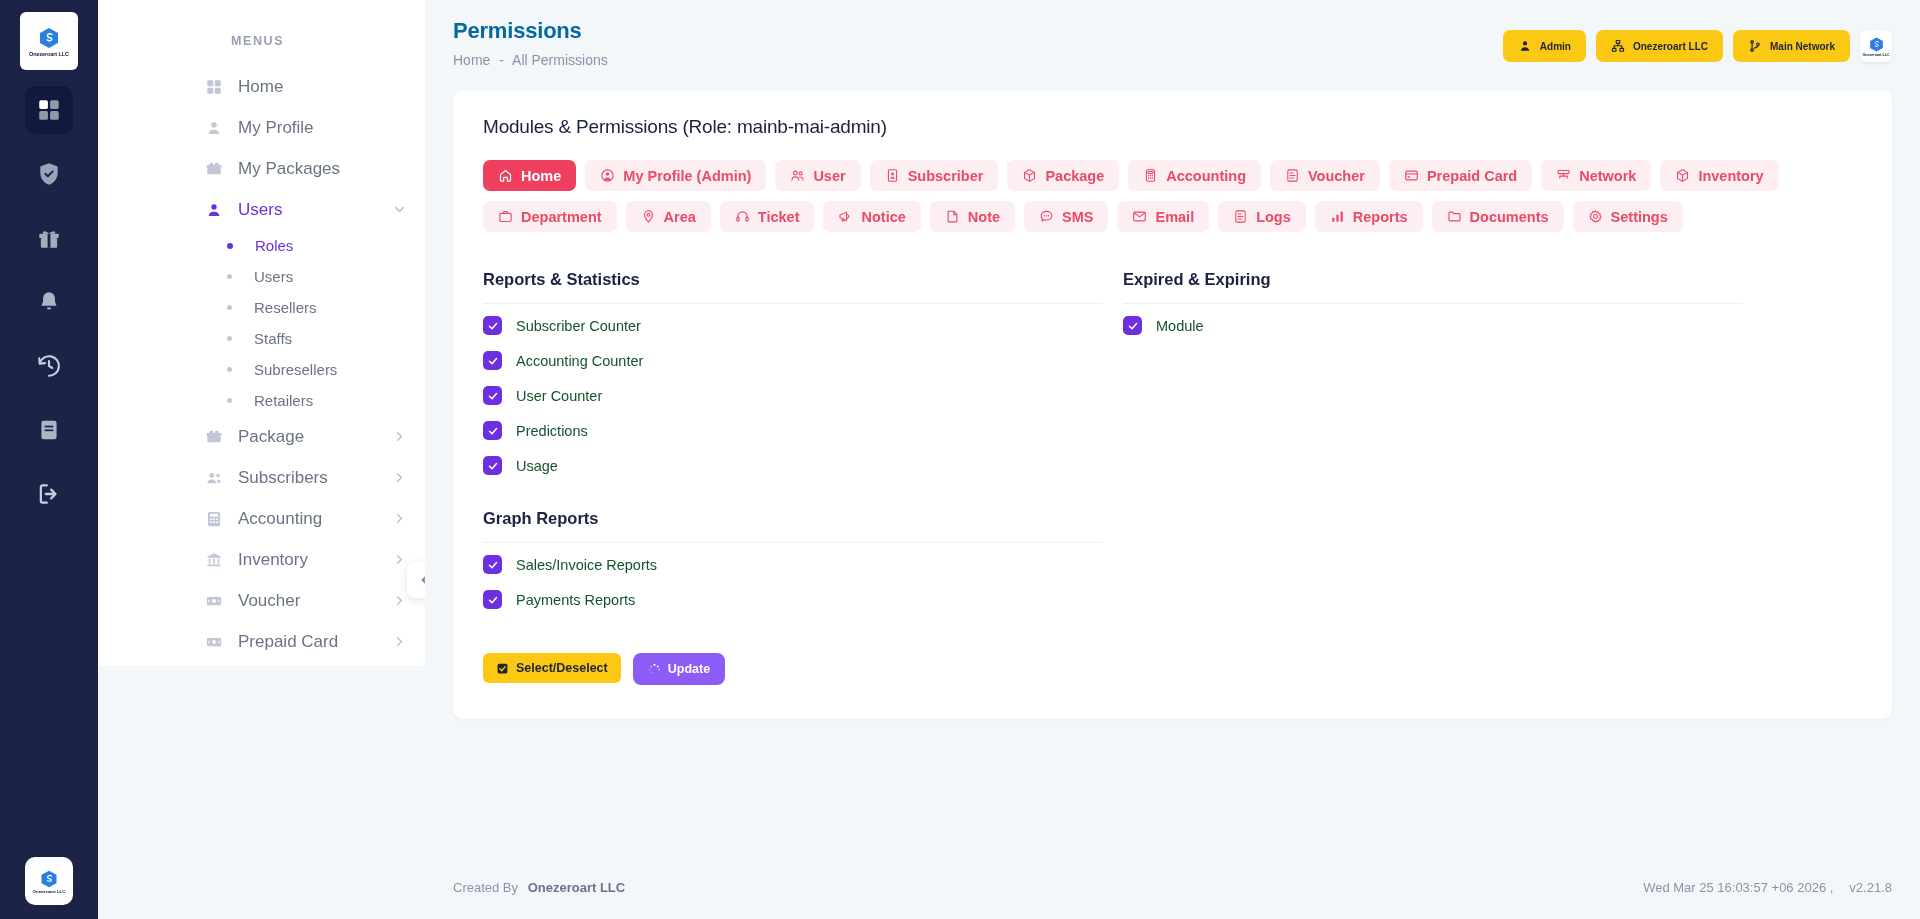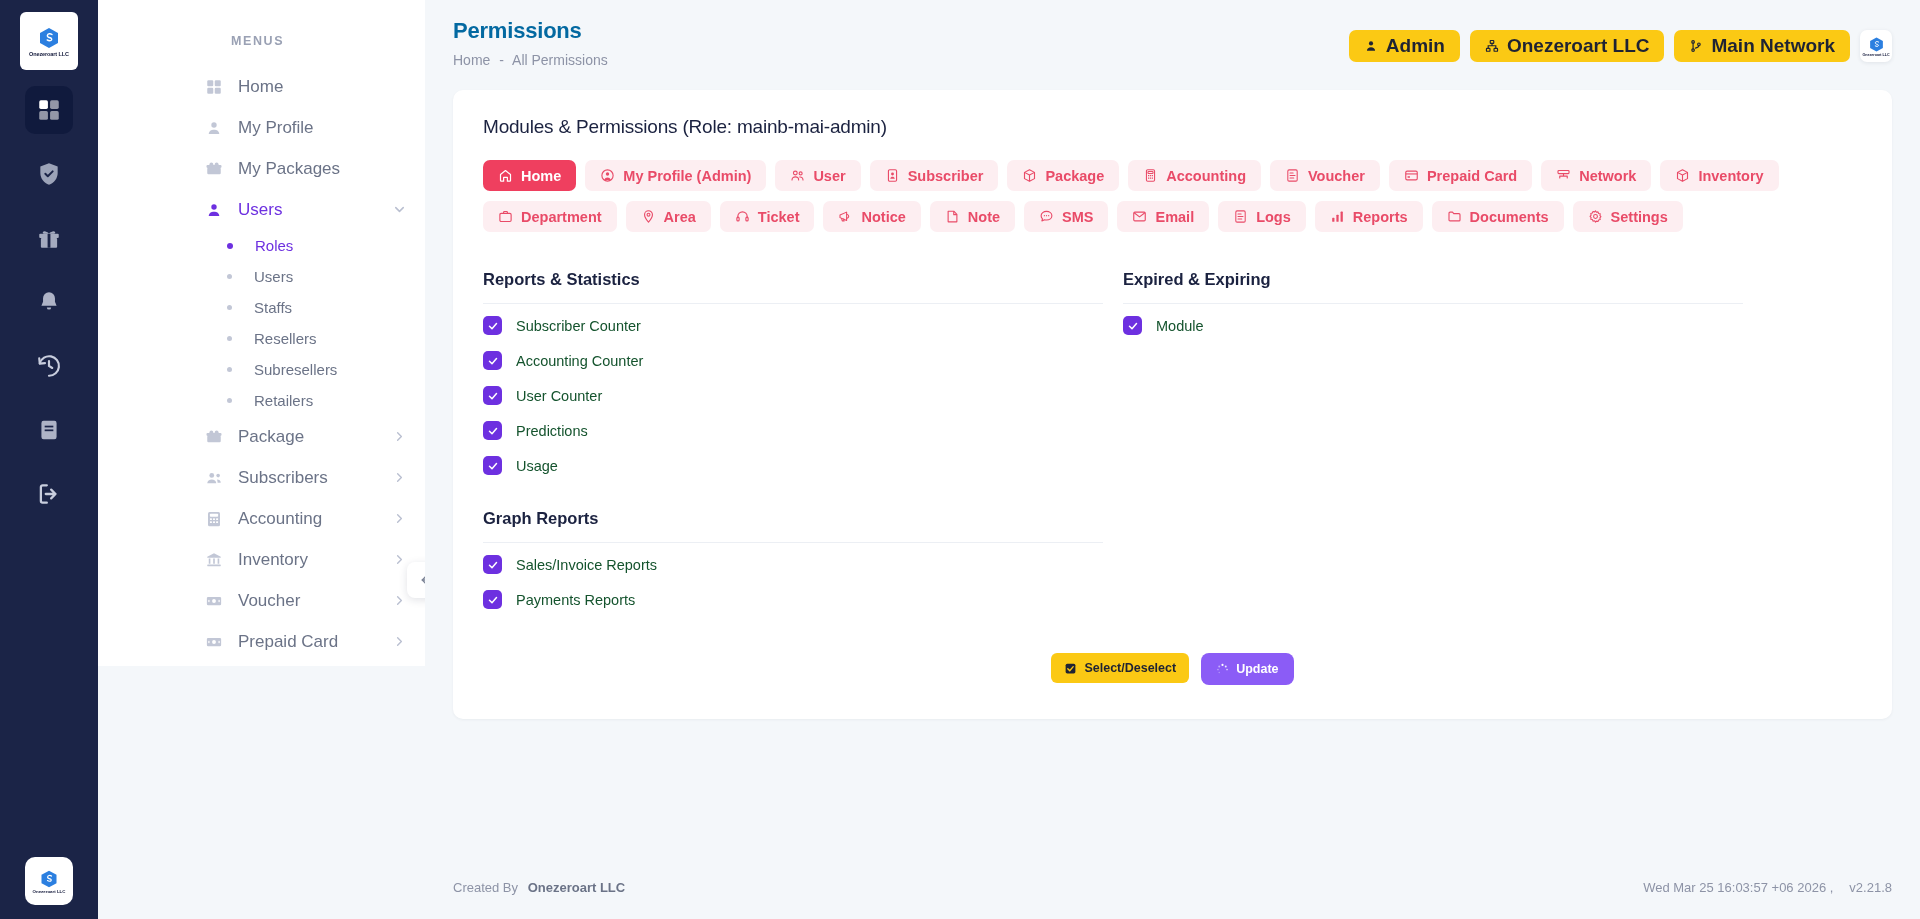--- a/index.html
+++ b/index.html
@@ -79,21 +79,21 @@
   .main { flex: 1; height: 919px; display: flex; flex-direction: column; position: relative; background: #f4f7fa; }
   .topbar {
     display: flex; align-items: flex-start; justify-content: space-between;
     padding: 18px 28px 0 28px; height: 84px;
   }
   .page-title { font-size: 22px; font-weight: 700; color: #0369a1; letter-spacing:-.2px; }
   .crumb { font-size: 14px; color: #8d93a6; margin-top: 8px; }
   .crumb .sep { margin: 0 5px; }
   .top-actions { display: flex; align-items: center; gap: 10px; margin-top: 12px; }
   .ybtn {
-    background: #fbc914; color: #1f2333; font-size: 19px; font-weight: 700;
+    background: #fbc914; color: #1f2333; font-size: 10px; font-weight: 700;
     border-radius: 7px; height: 32px; padding: 0 15px;
     display: flex; align-items: center; gap: 8px; border: none;
   }
   .ybtn svg { width: 14px; height: 14px; }
   .top-logo {
     width: 32px; height: 32px; background: #fff; border-radius: 7px;
     display: flex; flex-direction: column; align-items: center; justify-content: center;
     box-shadow: 0 1px 4px rgba(20,30,60,.09);
   }
   .top-logo .lg-name { font-size: 3.6px; font-weight: bold; color: #12183a; }
@@ -120,21 +120,21 @@
   .sec-rule { height: 1px; background: #eceff4; margin-top: 14px; }
   .chk-row { display: flex; align-items: center; gap: 14px; height: 27px; margin-top: 8px; }
   .chk {
     width: 19px; height: 19px; border-radius: 5px; background: #6d30e0;
     display: flex; align-items: center; justify-content: center; flex: 0 0 19px;
   }
   .chk svg { width: 12px; height: 12px; color: #fff; }
   .chk-label { font-size: 14.5px; color: #14532d; }
   .sec-title.second { margin-top: 30px; }
 
-  .card-actions { display: flex; justify-content: center; gap: 12px; margin-top: 40px; }
+  .card-actions { display: flex; justify-content: flex-start; gap: 12px; margin-top: 40px; }
   .btn-sd {
     background: #fbc914; color: #1f2333; border-radius: 6px; height: 30px;
     padding: 0 13px; font-size: 12.5px; font-weight: 700; border: none;
     display: flex; align-items: center; gap: 7px;
   }
   .btn-up {
     background: #8b5cf6; color: #fff; border-radius: 8px; height: 30px;
     padding: 16px 15px; font-size: 12.5px; font-weight: 700; border: none;
     display: flex; align-items: center; gap: 7px;
   }
@@ -269,24 +269,24 @@
       </span>
   </div>
 
   <div class="sub active">
       <span>Roles</span>
     </div>
   <div class="sub">
       <span>Users</span>
     </div>
   <div class="sub">
+      <span>Resellers</span>
+    </div>
+  <div class="sub">
       <span>Staffs</span>
-    </div>
-  <div class="sub">
-      <span>Resellers</span>
     </div>
   <div class="sub">
       <span>Subresellers</span>
     </div>
   <div class="sub">
       <span>Retailers</span>
     </div>
 
   <div class="mi">
     <span class="ic">

